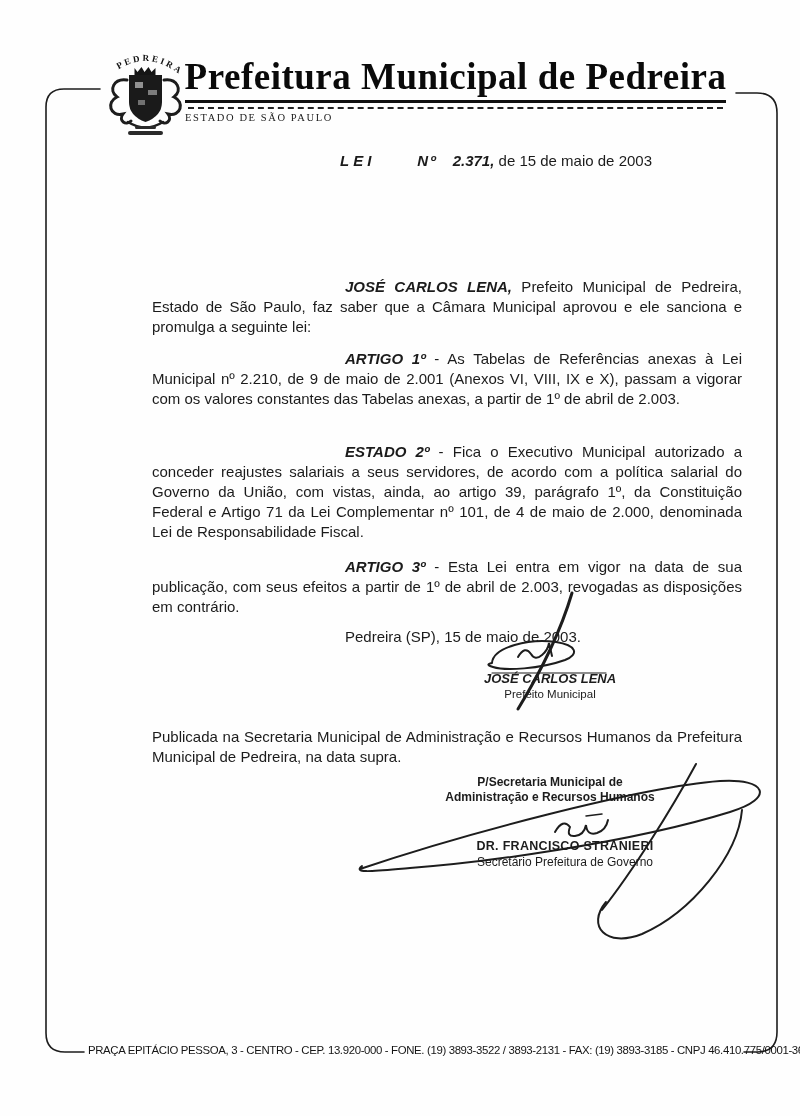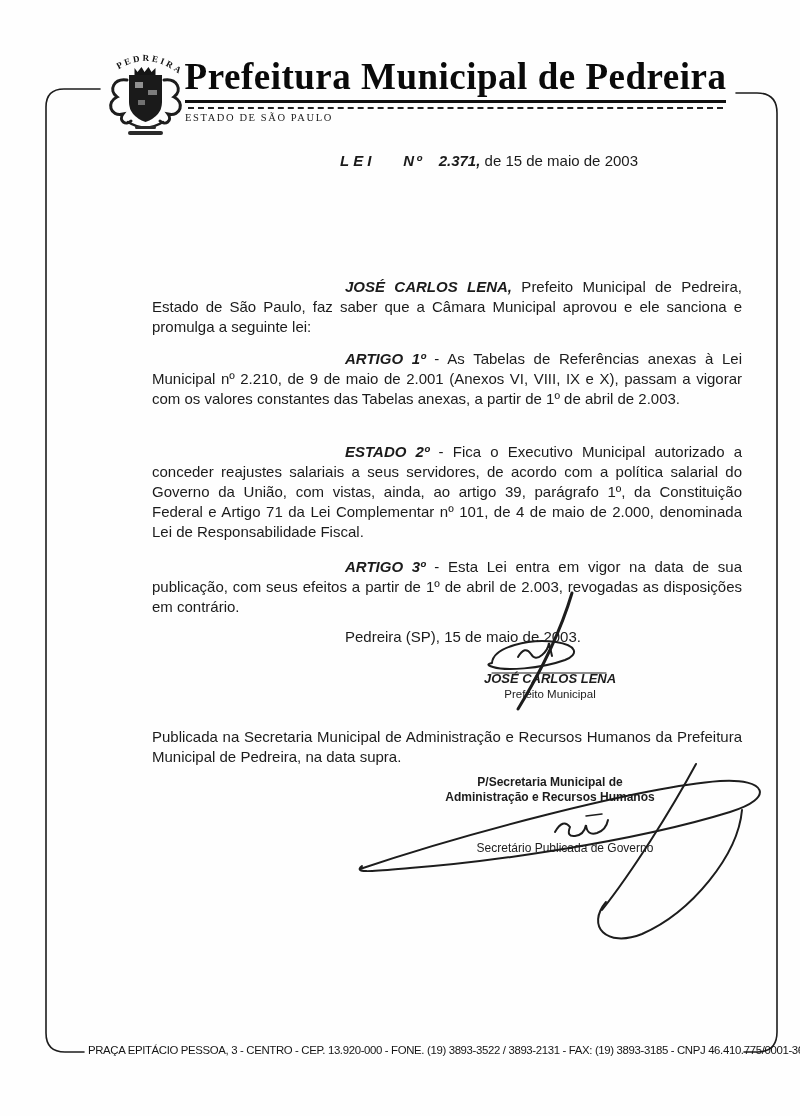--- a/index.html
+++ b/index.html
@@ -20,21 +20,21 @@
   #title-underline2 { left:188px; top:107px; width:535px; border-top:2px dashed #222; }
   #subtitle {
     left:185px; top:112px; width:541px; 
     font-family:"Liberation Serif", serif; font-size:10.5px;
     letter-spacing:1.6px; color:#1a1a1a;
   }
   
   .bodytext { font-size:15px; line-height:20px; color:#1b1b1b; }
   #lei-line { left:340px; top:151px; white-space:nowrap; }
   .bi { font-weight:bold; font-style:italic; }
-  #lei-label { letter-spacing:4px; margin-right:28px; }
+  #lei-label { letter-spacing:4px; margin-right:42px; }
   #num-label { letter-spacing:2px; margin-right:15px; }
   #summary { left:340px; top:204px; width:402px; text-align:justify; }
   .para { left:152px; width:590px; text-align:justify; text-indent:193px; }
   #preamble  { top:277px; }
   #artigo1   { top:349px; }
   #artigo2   { top:442px; }
   #artigo3   { top:557px; }
   #dateline  { left:345px; top:627px; }
   
   #sig1-block { left:455px; top:671px; width:190px; text-align:center; }
@@ -134,18 +134,19 @@
   </div>
 
   <svg class="overlay" style="left:340px;top:750px" width="440" height="205" viewBox="0 0 440 205">
     <path class="ink" stroke-width="2" d="M 20 119 C 120 85 300 37 380 31 C 426 28 436 48 390 62 C 290 93 140 113 70 118 C 35 121 12 124 22 116"></path>
     <path class="ink" stroke-width="2" d="M 402 60 C 398 105 352 162 302 184 C 266 198 246 176 266 152"></path>
     <path class="ink" stroke-width="2" d="M 356 14 C 330 62 292 122 262 160"></path>
     <path class="ink" stroke-width="2" d="M 215 82 q 8 -14 15 -5 q -4 10 5 9 q 9 -1 11 -11 q 1 11 11 8 q 9 -3 11 -13"></path>
     <path class="ink" stroke-width="1.5" d="M 246 66 l 16 -2"></path>
   </svg>
   <div id="sig2-block" class="abs">
-    <div id="sig2-role">Secretário Publicada de Governo</div>
+    <div id="sig2-name">DR. FRANCISCO STRANIERI</div>
+    <div id="sig2-role">Secretário Prefeitura de Governo</div>
   </div>
 
   <div id="footer-address" class="abs">PRAÇA EPITÁCIO PESSOA, 3 - CENTRO - CEP. 13.920-000 - FONE. (19) 3893-3522 / 3893-2131 - FAX: (19) 3893-3185 - CNPJ 46.410.775/0001-36</div>
 
 </div>
 
 </body></html>

